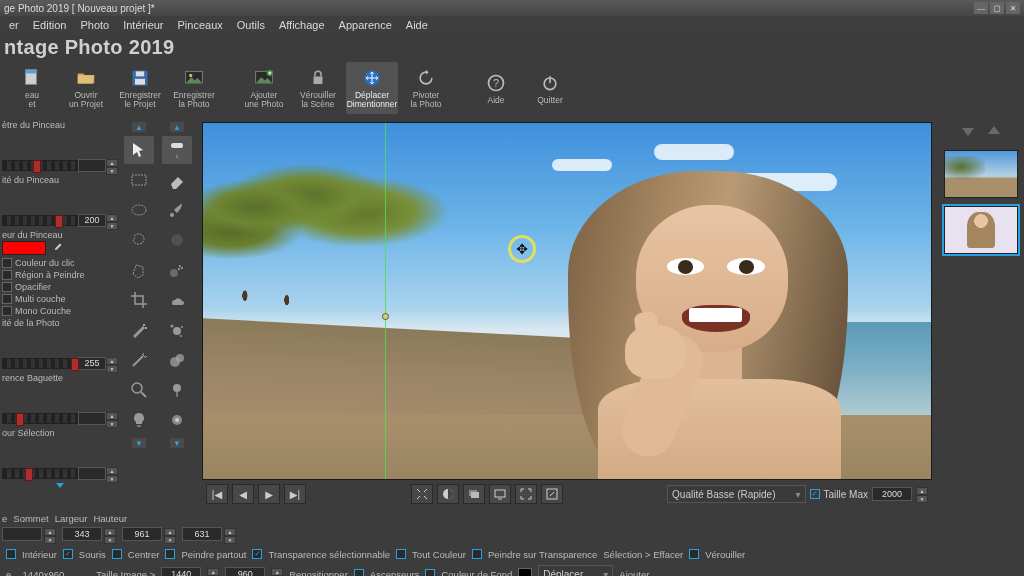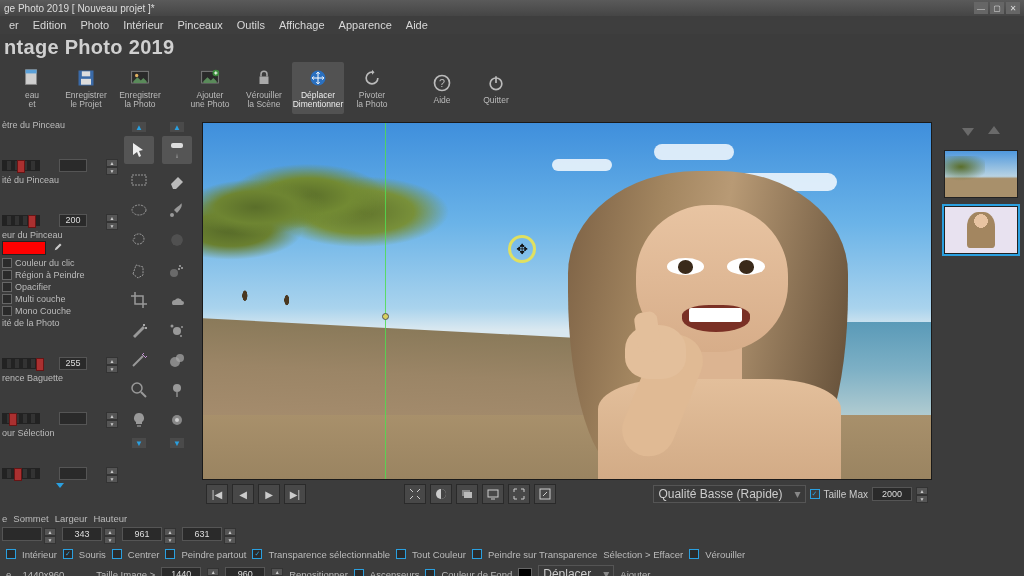--- a/index.html
+++ b/index.html
@@ -24,21 +24,21 @@
   .tool-btn .ico { width:24px; height:22px; display:flex; align-items:center; justify-content:center; }
   .tool-btn .lbl { line-height:1.05; }
 
   
   .content { display:flex; height: 390px; }
 
   
   .leftpanel { width: 120px; background:#3c3c3c; padding:2px 2px; font-size:9px; color:#bbb; }
   .lp-row { margin-bottom:3px; }
   .lp-label { font-size:9px; color:#bbb; margin-bottom:1px; white-space:nowrap; overflow:hidden;}
-  .slider-strip { height:14px; display:flex; align-items:center; gap:19px;margin-top:28px; }
+  .slider-strip { height:14px; display:flex; align-items:center; gap:0;margin-top:28px; }
   .slider-track { flex:1; height:11px; background: repeating-linear-gradient(90deg,#222 0 4px,#333 4px 8px); border:1px solid #222; position:relative;}
   .slider-thumb { position:absolute; top:-1px; width:8px; height:13px; background:#aa3030; border:1px solid #661515;}
   .num-field { width:28px; height:13px; background:#2a2a2a; border:1px solid #555; color:#ddd; font-size:9px; text-align:center; line-height:11px;}
   .spin { width:12px; height:13px; display:flex; flex-direction:column; }
   .spin .s { flex:1; background:#555; border:1px solid #333; font-size:5px; text-align:center; color:#ccc;}
   .swatch { width:44px; height:14px; background:#ff0000; border:1px solid #222;}
   .eyedrop { width:14px; height:14px; display:inline-flex; align-items:center; justify-content:center; margin-left:4px;}
   .checkbox-row { display:flex; align-items:center; gap:3px; font-size:9px; margin-bottom:2px;}
   .cb { width:10px; height:10px; border:1px solid #666; background:#2a2a2a;}
 
@@ -87,21 +87,21 @@
 
   .guide-v { position:absolute; top:0; bottom:0; left:182px; width:1px; background:rgba(80,220,80,0.85);}
   .sel-dot { position:absolute; width:7px; height:7px; background:#d8d060; border:1px solid #555; border-radius:50%; left:179px; top:190px;}
   .move-ring { position:absolute; left:305px; top:112px; width:28px; height:28px; border:3px solid #e0e060; border-radius:50%; display:flex; align-items:center; justify-content:center;}
   .move-cross { font-size:14px; color:#111;}
 
   
   .canvas-nav { height:28px; display:flex; align-items:center; justify-content:space-between; padding:2px 4px;}
   .nav-left,.nav-center,.nav-right{ display:flex; align-items:center; gap:4px;}
   .nav-btn { width:22px; height:20px; background:#484848; border:1px solid #2a2a2a; display:flex; align-items:center; justify-content:center;}
-  .combo { height:18px; background:#3a3a3a; border:1px solid #555; display:flex; align-items:center; padding:0 4px; font-size:12px; gap:12px;}
+  .combo { height:18px; background:#3a3a3a; border:1px solid #555; display:flex; align-items:center; padding:0 4px; font-size:10px; gap:20px;}
 
   
   .rightcol { width:86px; padding:4px; display:flex; flex-direction:column; align-items:center; gap:8px;}
   .arr-pair { display:flex; gap:8px; margin-bottom:2px;}
   .big-arr { width:18px; height:18px; color:#6a6a6a;}
   .thumb { width:74px; height:48px; border:1px solid #222; position:relative; overflow:hidden;}
   .thumb.active { outline:2px solid #2aa0e0;}
   .thumb-sky{ position:absolute; inset:0; background:linear-gradient(#4f98dd,#b8d3e3 55%,#a8906b 60%);}
   .thumb-palm{ position:absolute; left:0; top:10%; width:55%; height:60%; background:radial-gradient(ellipse 40px 20px at 40% 40%, #5a6e2a, transparent 70%);}
   .thumb2-bg{ position:absolute; inset:0; background:#e8e2f0;}
@@ -144,20 +144,29 @@
 
 <div class="maintoolbar">
   <div class="tool-btn">
     <div class="ico">
         <svg viewBox="0 0 24 24" width="22" height="22">
           <rect x="5" y="3" width="12" height="16" fill="#cfcfcf" stroke="#888"></rect>
           <rect x="5" y="3" width="12" height="4" fill="#5aa0d8"></rect>
         </svg>
       </div>
     <div class="lbl"><span>eau</span><br><span>et</span></div>
+  </div>
+  <div class="tool-btn">
+    <div class="ico">
+        <svg viewBox="0 0 24 24" width="22" height="22">
+          <path d="M3 7h6l2 2h10v9H3z" fill="#c8a860"></path>
+          <path d="M3 9h18l-2 9H3z" fill="#e0c078"></path>
+        </svg>
+      </div>
+    <div class="lbl"><span>Ouvrir</span><br><span>un Projet</span></div>
   </div>
   <div class="tool-btn">
     <div class="ico">
         <svg viewBox="0 0 24 24" width="20" height="20">
           <rect x="3" y="3" width="18" height="18" fill="#3a6aa8"></rect>
           <rect x="7" y="4" width="10" height="6" fill="#ddd"></rect>
           <rect x="6" y="13" width="12" height="7" fill="#ddd"></rect>
         </svg>
       </div>
     <div class="lbl"><span>Enregistrer</span><br><span>le Projet</span></div>

